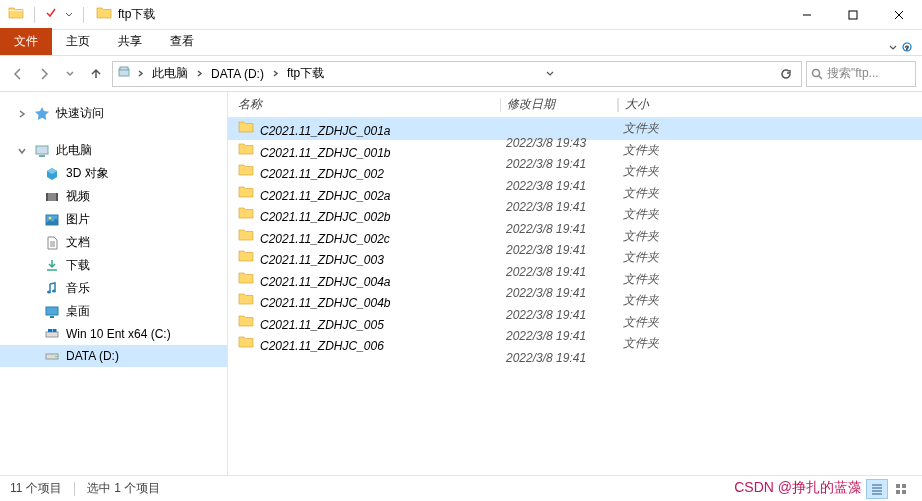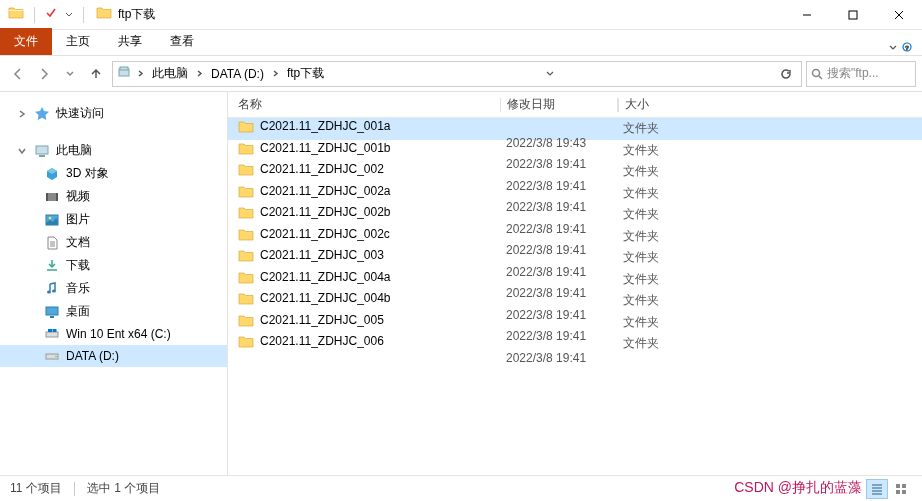--- a/index.html
+++ b/index.html
@@ -54,33 +54,33 @@
     .sb-group { margin-bottom: 14px; }
     .sb-item { display: flex; align-items: center; gap: 6px; padding: 3px 0 3px 18px; cursor: default; }
     .sb-item.sub { padding-left: 44px; }
     .sb-item.selected { background: #cde8ff; }
     .sb-item .tw { width: 10px; display: inline-flex; }
     .sb-item .tw svg { width: 8px; height: 8px; stroke: #777; stroke-width: 1.5; fill: none; }
     .sb-ico { width: 16px; height: 16px; display: inline-flex; align-items: center; justify-content: center; }
     .sb-label { font-size: 12px; }
     
     
-    .content { flex: 1; display: flex; flex-direction: column; }
+    .content { flex: 1; display: flex; flex-direction: column; font-style: italic; }
     .col-headers { display: flex; height: 26px; align-items: center; border-bottom: 1px solid #e8e8e8; padding-left: 4px; }
     .ch { font-size: 12px; color: #444; padding-left: 6px; }
     .ch.name { width: 268px; }
     .ch.date { width: 116px; }
     .ch.type { width: 116px; }
     .ch.size { width: 80px; }
     .ch-sep { width: 1px; height: 14px; background: #e0e0e0; }
     .file-list { flex: 1; overflow-y: auto; }
     .row { display: flex; align-items: center; height: 21.5px; padding-left: 10px; }
     .row.selected { background: #cde8ff; }
     .cell { font-size: 12px; white-space: nowrap; overflow: hidden; }
-    .cell.name { width: 268px; display: flex; align-items: flex-start; gap: 6px; }
+    .cell.name { width: 268px; display: flex; align-items: flex-end; gap: 6px; }
     .cell.date { width: 117px; color: #555; margin-top: 28px; }
     .cell.type { width: 117px; color: #555; }
     .cell.size { width: 80px; color: #555; text-align: right; }
     .folder-sm svg { width: 16px; height: 16px; }
     
     
     .statusbar { position: absolute; bottom: 0; left: 0; right: 0; height: 26px; display: flex; align-items: center; padding: 0 10px; gap: 12px; font-size: 12px; color: #444; border-top: 1px solid #e5e5e5; }
     .sb-sep { width: 1px; height: 14px; background: #ccc; }
     .view-btns { margin-left: auto; display: flex; gap: 2px; }
     .vbtn { width: 22px; height: 20px; border: 1px solid transparent; display: flex; align-items: center; justify-content: center; }

